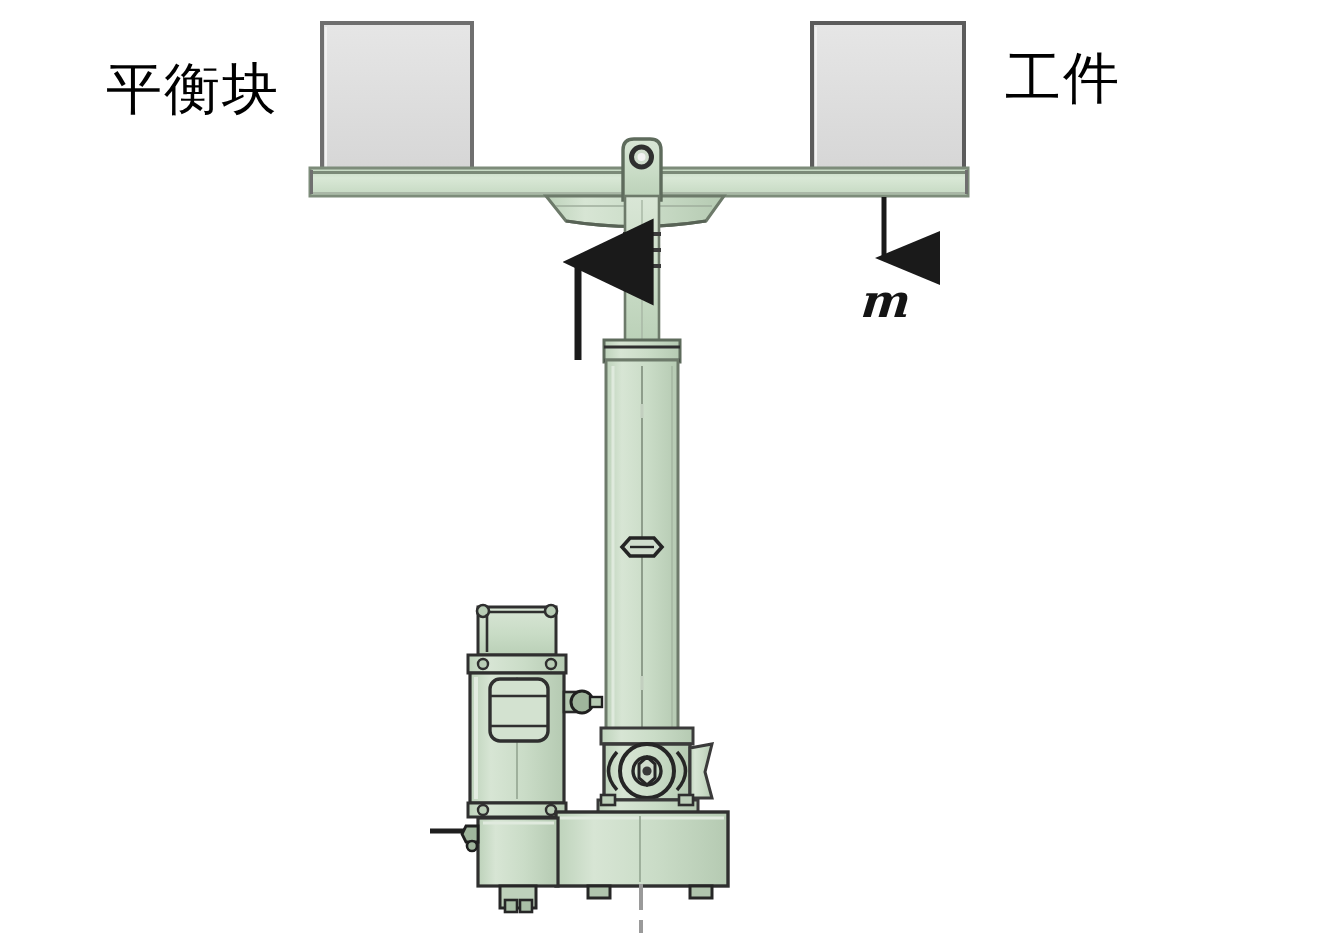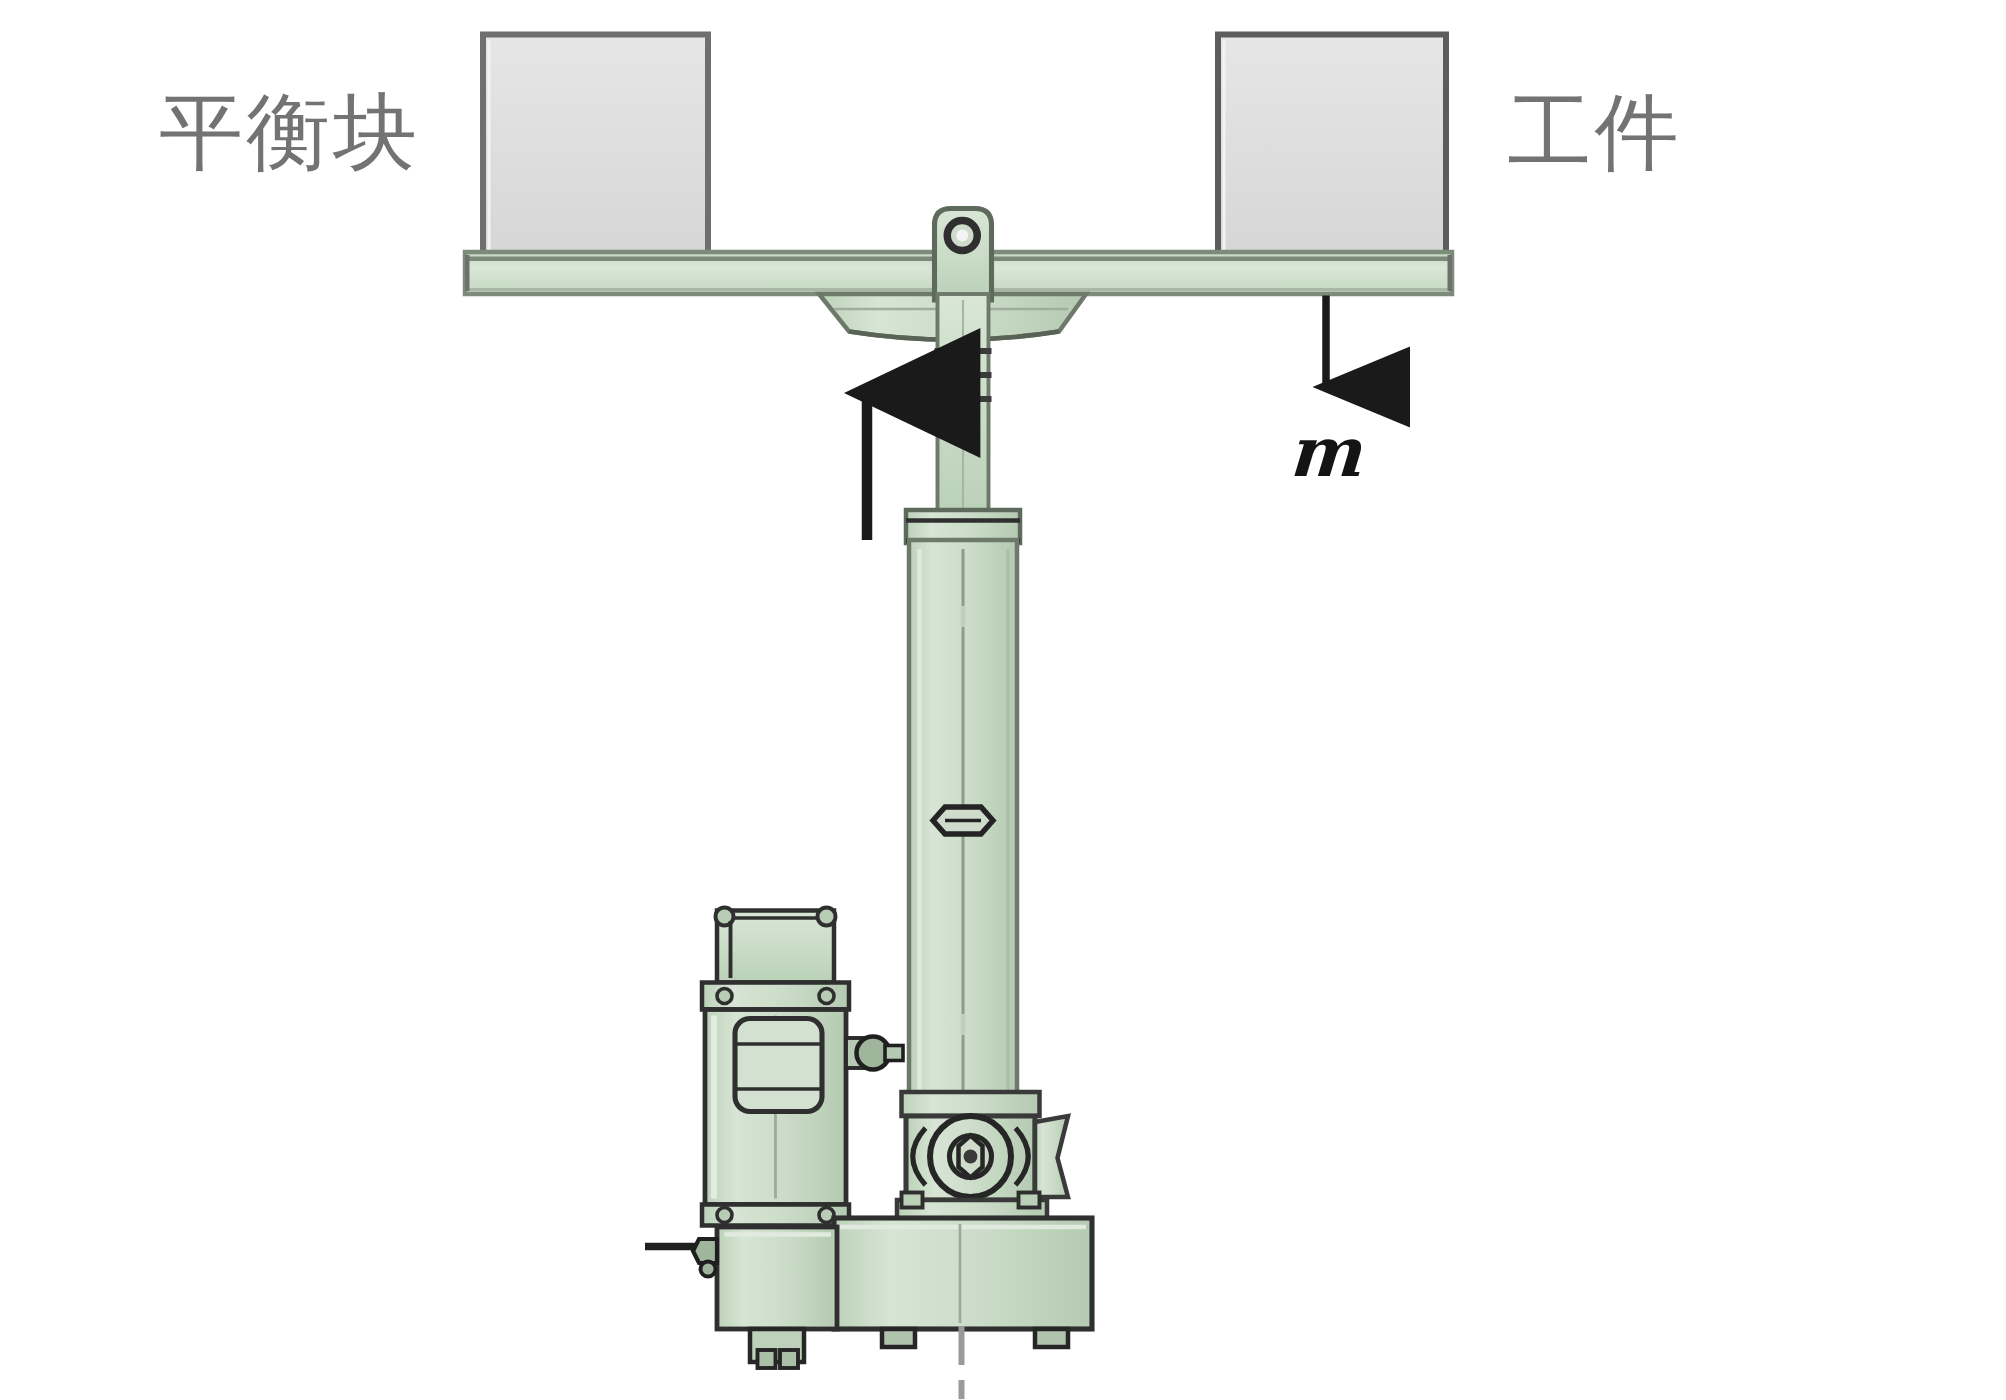--- a/index.html
+++ b/index.html
@@ -6,27 +6,27 @@
   body{
     width:1337px;height:933px;
     font-family:"DejaVu Sans", sans-serif;
     overflow:hidden;
     position:relative;
   }
   #stage{position:relative;width:1337px;height:933px;background:#ffffff;}
   #art{position:absolute;left:0;top:0;width:1337px;height:933px;}
   .lbl{
     position:absolute;
-    color:#737373;
+    color:#000000;
     font-family:"DejaVu Sans", sans-serif;
     white-space:nowrap;
     line-height:1;
   }
   #label-counterweight{left:106px;top:61px;font-size:56px;letter-spacing:2px;}
-  #label-workpiece{left:1005px;top:61px;font-size:56px;letter-spacing:2px;}
+  #label-workpiece{left:1005px;top:50px;font-size:56px;letter-spacing:2px;}
   #label-mass{
     left:862px;top:278px;font-size:46px;
     font-family:"DejaVu Serif", serif;
     font-style:italic;font-weight:700;
     color:#141414;
     transform:skewX(-6deg);
   }
   .ghost{
     position:absolute;color:#e9e9e9;font-size:22px;
     font-family:"DejaVu Sans", sans-serif;

